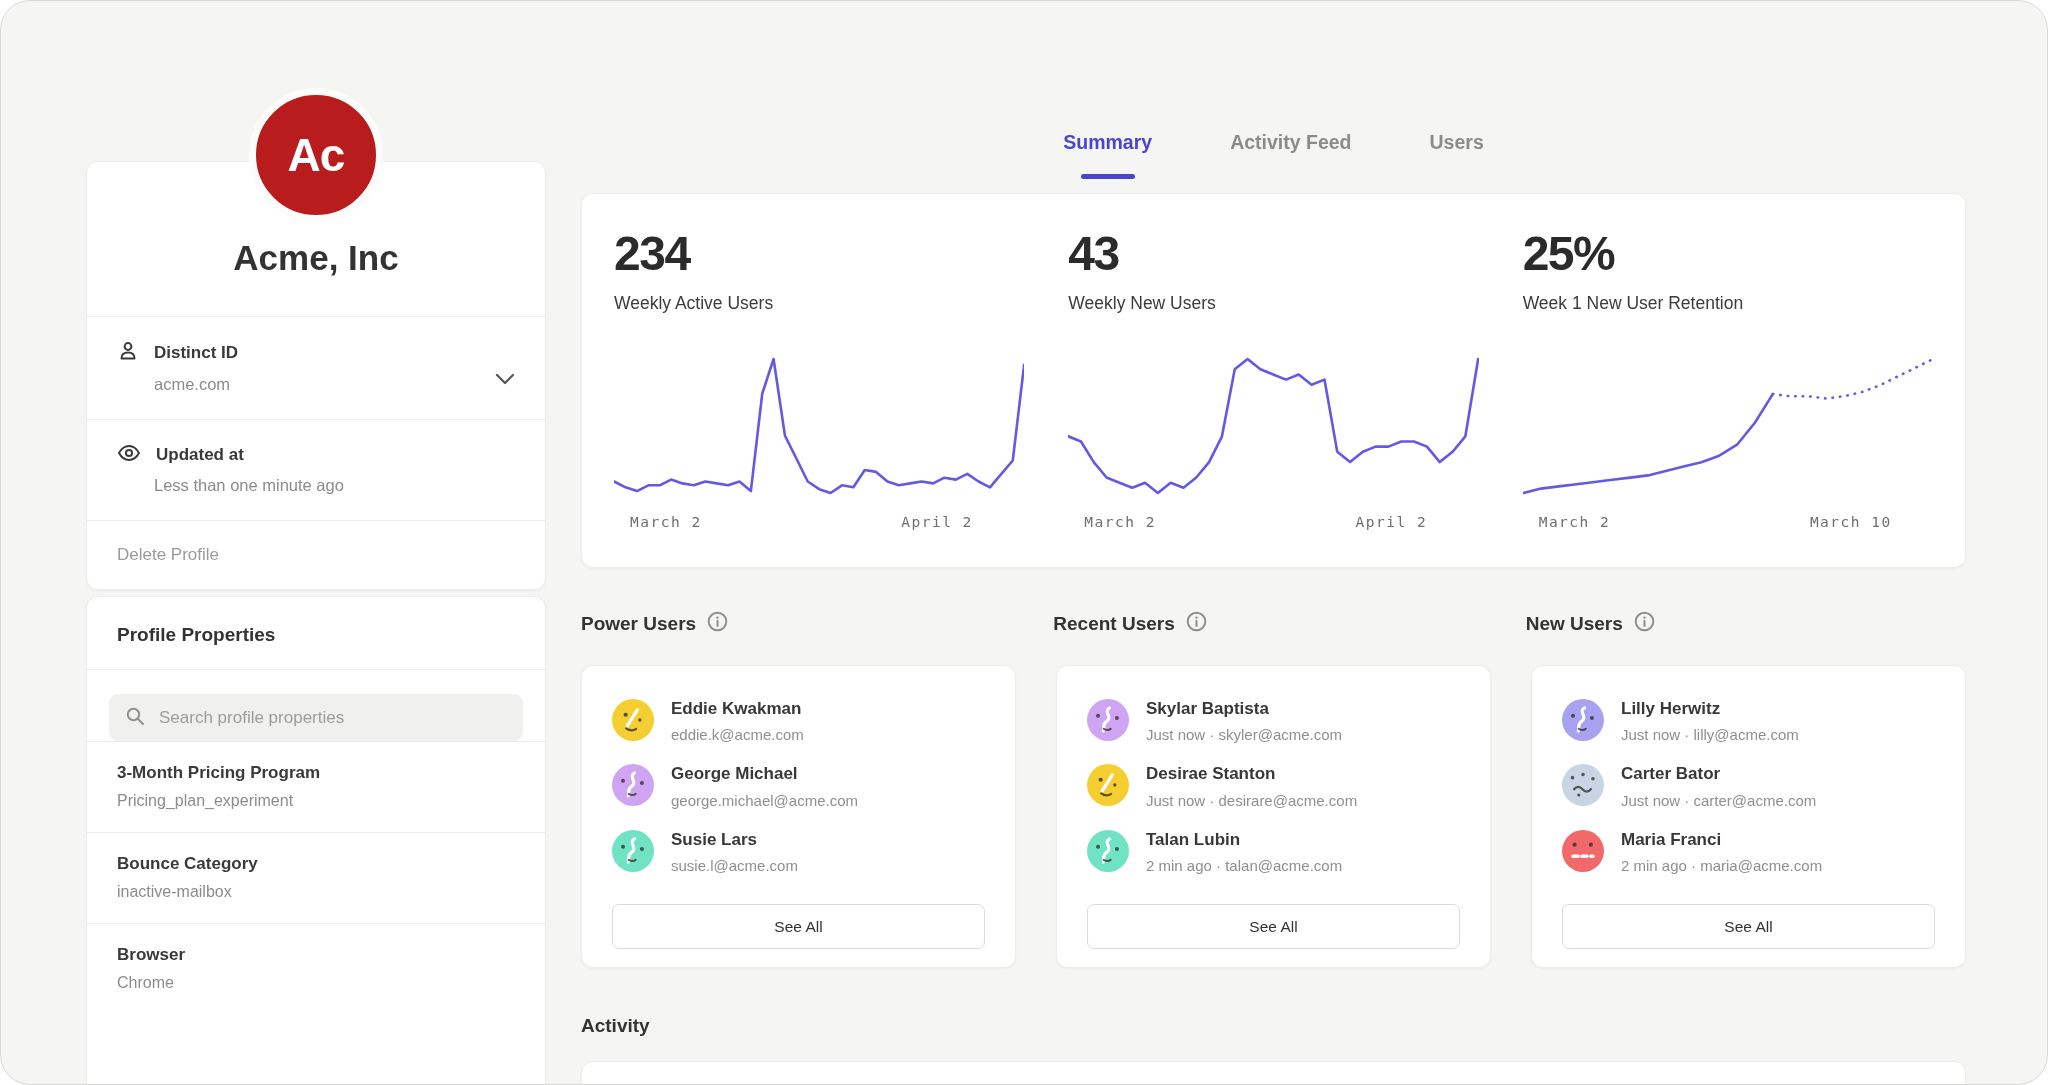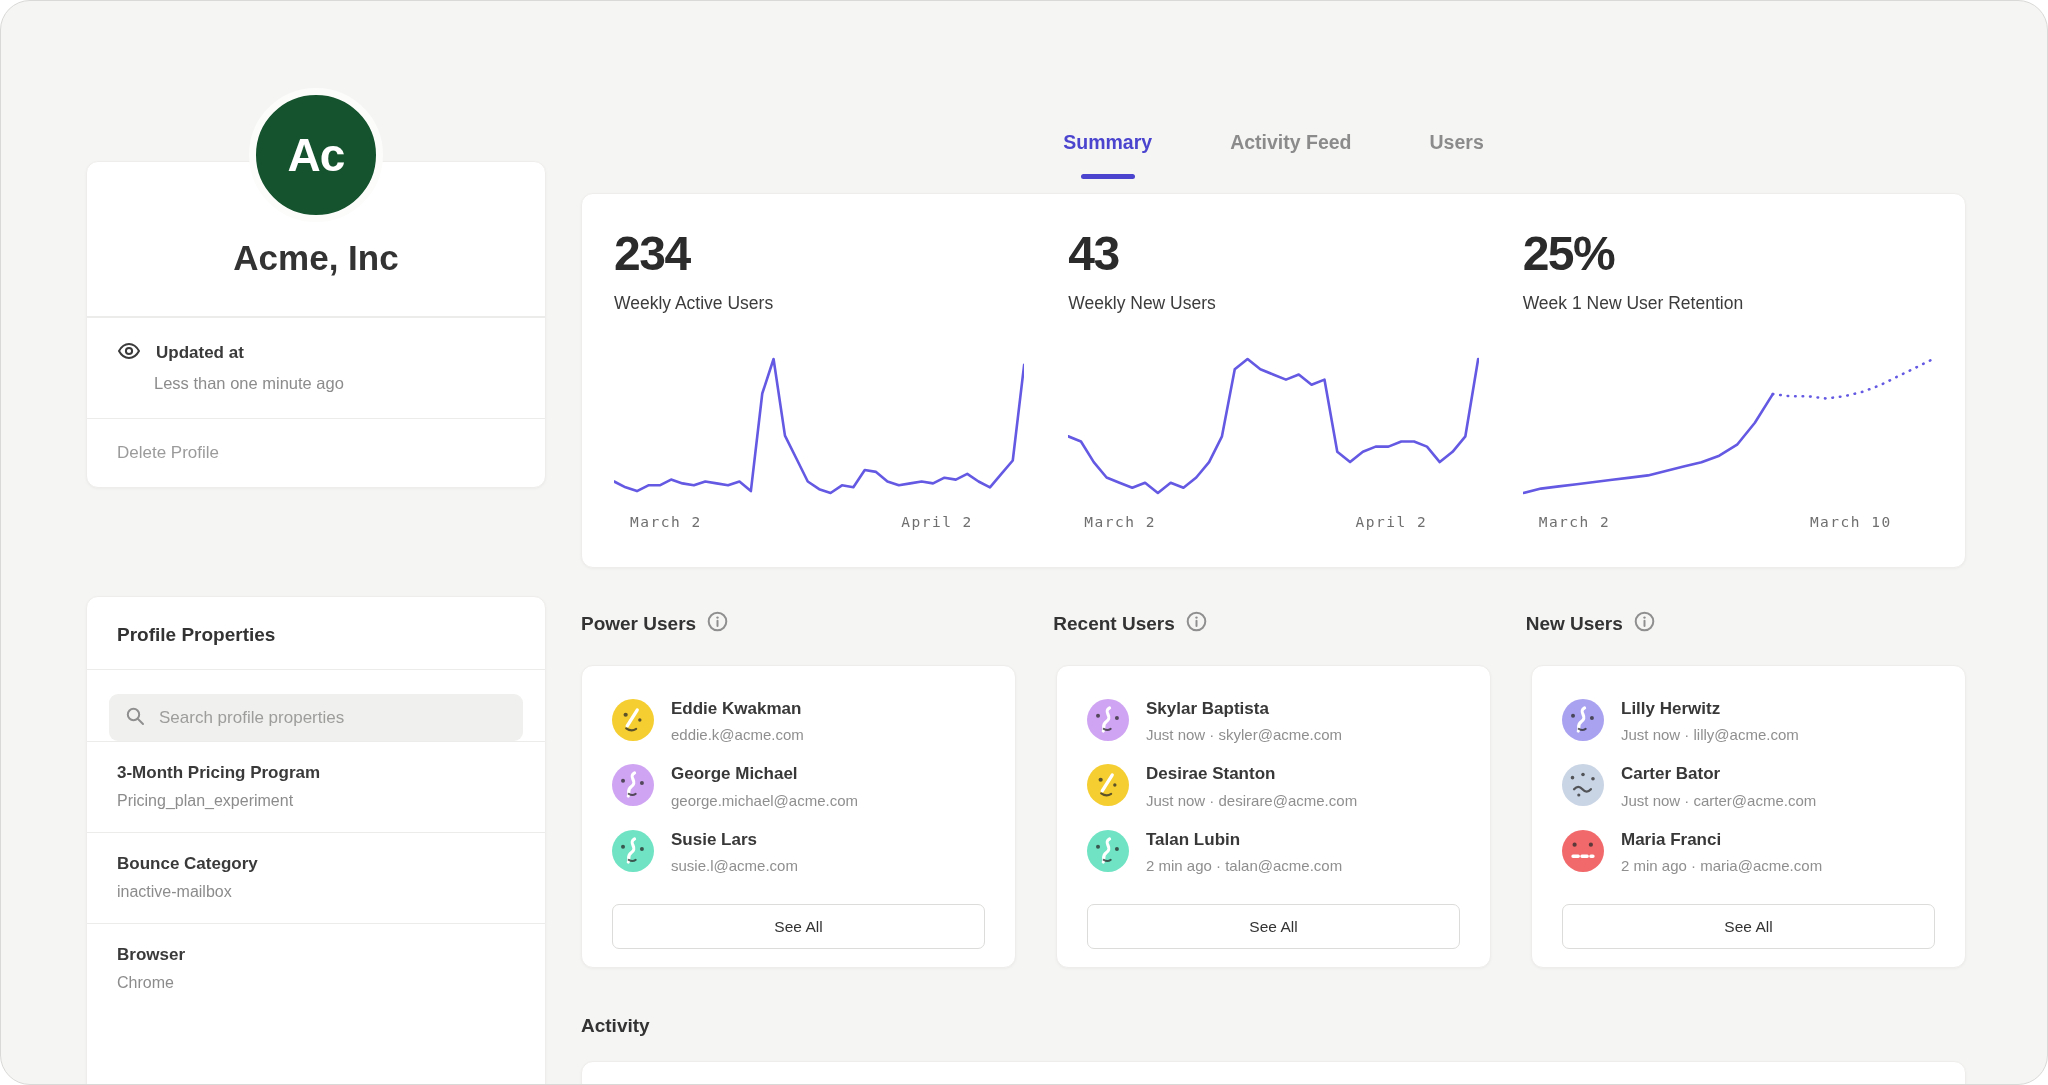--- a/index.html
+++ b/index.html
@@ -71,26 +71,43 @@
     display:grid;grid-template-columns:repeat(3,1fr);column-gap:44px;padding:36px 32px;}
 
   .icon-stroke{stroke:#3b3b3b;stroke-width:2;fill:none;stroke-linecap:round;stroke-linejoin:round;}
   .icon-gray{stroke:#8f8f8f;stroke-width:2;fill:none;stroke-linecap:round;}
 </style>
 </head>
 <body>
 
 <div class="frame">
 
-  <div class="company-avatar" style="background: #14532d;">Ac</div>
+  <div class="company-avatar" style="background: #b91c1c;">Ac</div>
 
   <div class="card profile-card">
     <div class="company-name">Acme, Inc</div>
     <div class="divider"></div>
 
+    <div class="field-row">
+      <div class="field-head">
+        <span>
+          <svg width="22" height="22" viewBox="0 0 22 22">
+              <circle class="icon-stroke" cx="11" cy="6.5" r="3.4"></circle>
+              <path class="icon-stroke" d="M4.5 18.5 c0-4 2.6-6 6.5-6 s6.5 2 6.5 6 z"></path>
+            </svg>
+        </span>
+        <span class="field-label">Distinct ID</span>
+      </div>
+      <div class="field-value">acme.com</div>
+      <span class="field-chevron">
+        <svg width="20" height="12" viewBox="0 0 20 12">
+            <path d="M2 2 L10 10 L18 2" fill="none" stroke="#555" stroke-width="2.2" stroke-linecap="round" stroke-linejoin="round"></path>
+          </svg>
+      </span>
+    </div>
     <div class="divider"></div>
 
     <div class="field-row">
       <div class="field-head">
         <span>
           <svg width="24" height="20" viewBox="0 0 24 20">
               <path class="icon-stroke" d="M2 10 C5 4.5 8.5 3 12 3 s7 1.5 10 7 c-3 5.5-6.5 7-10 7 s-7-1.5-10-7 z"></path>
               <circle class="icon-stroke" cx="12" cy="10" r="3.1"></circle>
             </svg>
         </span>

